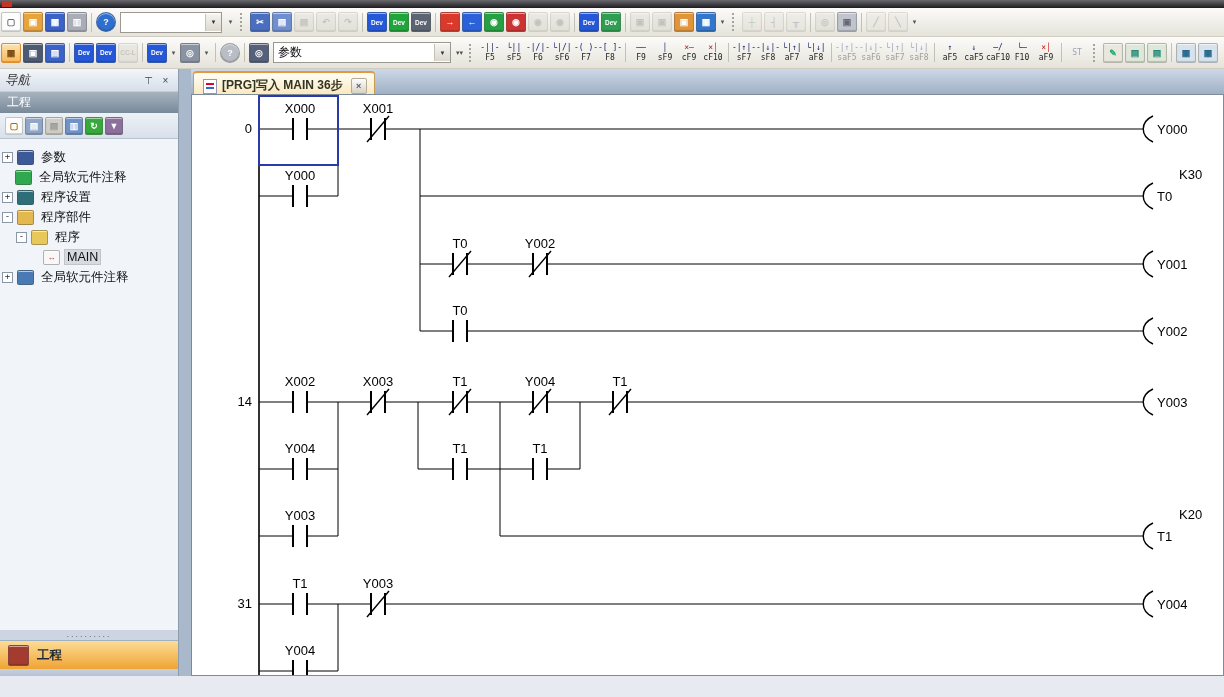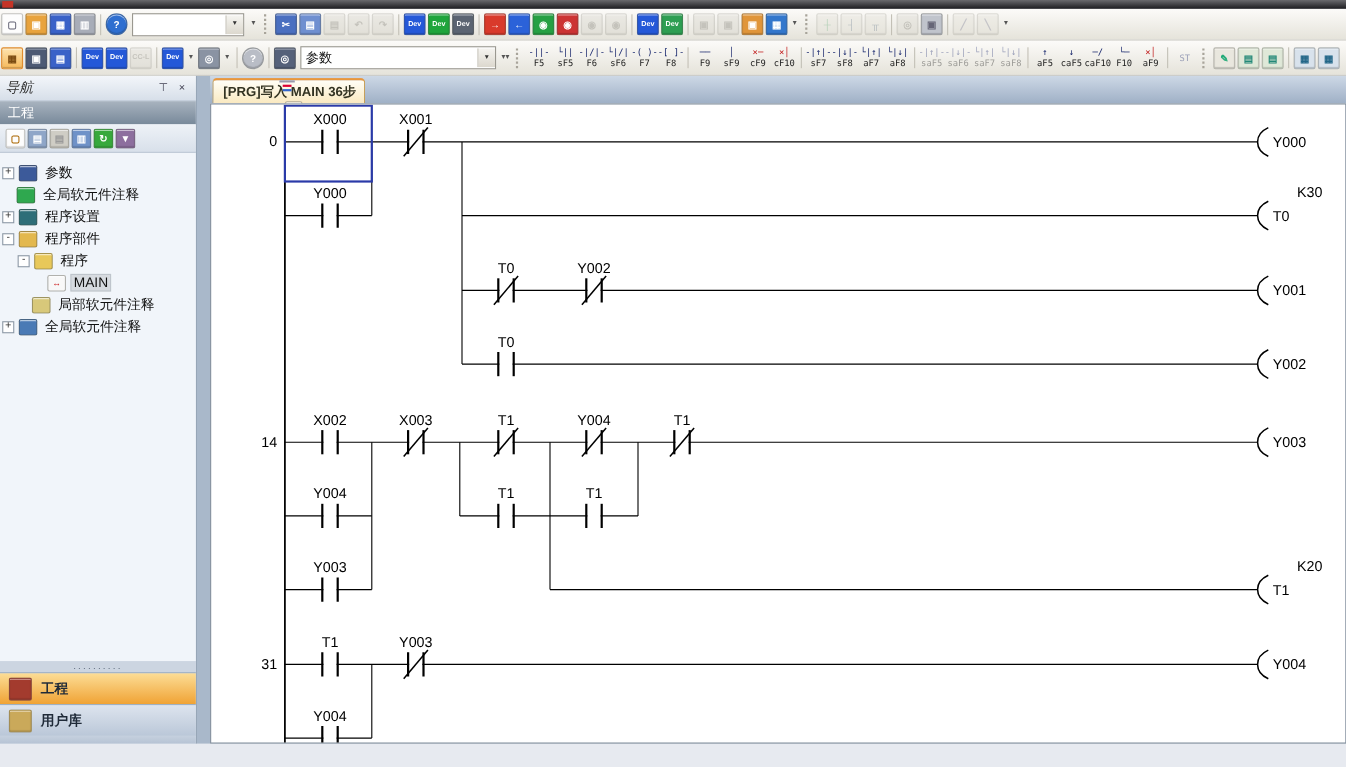--- a/index.html
+++ b/index.html
@@ -71,23 +71,23 @@
   .navbtn{height:28px;flex:none;display:flex;align-items:center;gap:7px;padding:0 7px;
           border-top:1px solid #9fb0c2;background:linear-gradient(#dde4ee,#bac7d8);
           font-weight:bold;color:#1f2a38;cursor:default;}
   .navbtn.active{background:linear-gradient(#fcdd96,#f0a335);}
   .navbtn .chip{width:19px;height:19px;}
   .sb-fill{flex:none;height:7px;background:linear-gradient(#c5d0de,#b6c3d4);}
   
   .docarea{flex:1;display:flex;flex-direction:column;background:#a9b8ca;padding-left:12px;min-width:0;}
   .tabbar{height:25px;flex:none;display:flex;align-items:flex-end;background:
           linear-gradient(#cdd8e6,#9fb0c6);padding-left:2px;}
-  .tab{height:21px;display:flex;align-items:center;padding:0 7px 0 9px;font-weight:bold;color:#332;
+  .tab{height:21px;display:flex;align-items:flex-end;padding:0 7px 0 9px;font-weight:bold;color:#332;
        font-size:12px;background:linear-gradient(#fffef7,#fae9c0);border:1px solid #c89d4e;
-       border-bottom:none;border-top:2px solid #e8963c;border-radius:4px 4px 0 0;cursor:default;flex-direction:column;}
+       border-bottom:none;border-top:2px solid #e8963c;border-radius:4px 4px 0 0;cursor:default;}
   .tabicon{width:12px;height:13px;background:#fff;border:1px solid #99a;margin-right:5px;position:relative;}
   .tabicon:before{content:"";position:absolute;left:2px;top:3px;width:8px;height:2px;background:#d03;}
   .tabicon:after{content:"";position:absolute;left:2px;top:7px;width:8px;height:2px;background:#36c;}
   .tab-close{width:14px;height:14px;margin-left:8px;background:linear-gradient(#fdfdfb,#d8d3c4);
              border:1px solid #b3ab96;border-radius:2px;font-size:9px;display:flex;align-items:center;
              justify-content:center;color:#557;font-weight:bold;}
   .canvas{flex:1;position:relative;background:#fff;border:1px solid #7e8b9a;overflow:hidden;}
   .canvas svg{position:absolute;left:0;top:0;}
   svg text{font-family:"Liberation Sans",sans-serif;}
 </style>
@@ -327,40 +327,31 @@
           <div class="tree-item" style="padding-left: 16px;">
             <span class="expander">-</span>
             <span class="ticon" style="background: rgb(232, 200, 90);"></span>
             <span class="tlabel">程序</span>
           </div>
           <div class="tree-item selected" style="padding-left: 30px;">
             <span class="exp-spacer"></span>
             <span class="ticon" style="background: rgb(248, 248, 248);">↔</span>
             <span class="tlabel">MAIN</span>
           </div>
-          <div class="tree-item" style="padding-left: 16px;">
-            <span class="exp-spacer"></span>
-            <span class="ticon" style="background: rgb(216, 200, 122);"></span>
-            <span class="tlabel">局部软元件注释</span>
-          </div>
           <div class="tree-item" style="padding-left: 2px;">
             <span class="expander">+</span>
             <span class="ticon" style="background: rgb(74, 122, 181);"></span>
             <span class="tlabel">全局软元件注释</span>
           </div>
         </div>
       <div class="dots">..........</div>
       <div id="navbtns">
           <div class="navbtn active">
             <span class="chip" style="background: rgb(163, 59, 46);"></span>
             <span>工程</span>
-          </div>
-          <div class="navbtn">
-            <span class="chip" style="background: rgb(202, 169, 90);"></span>
-            <span>用户库</span>
           </div>
         </div>
       <div class="sb-fill"></div>
     </div>
 
     <div class="docarea">
       <div class="tabbar">
         <div class="tab">
           <span class="tabicon"></span>
           <span>[PRG]写入 MAIN 36步</span>

